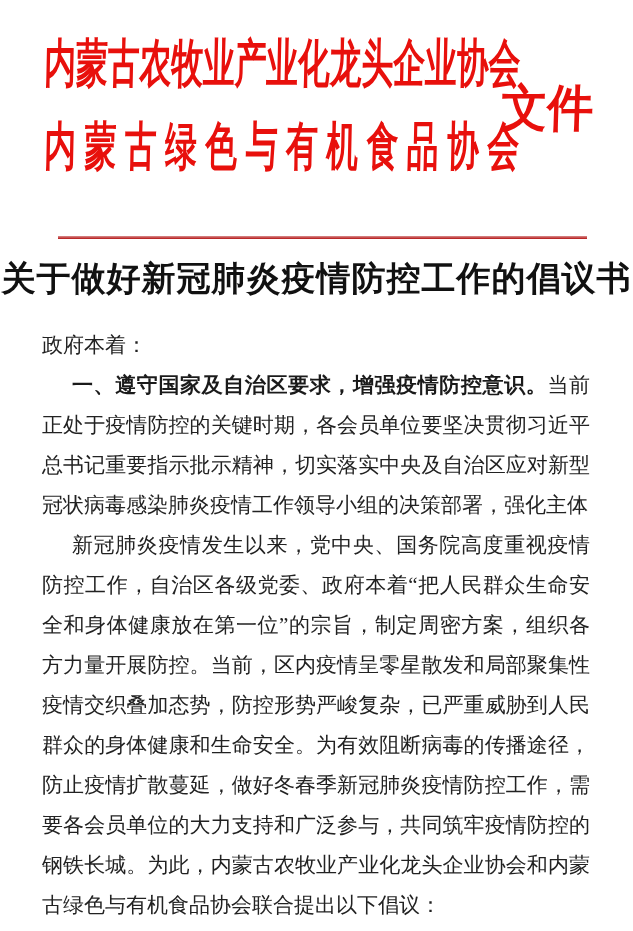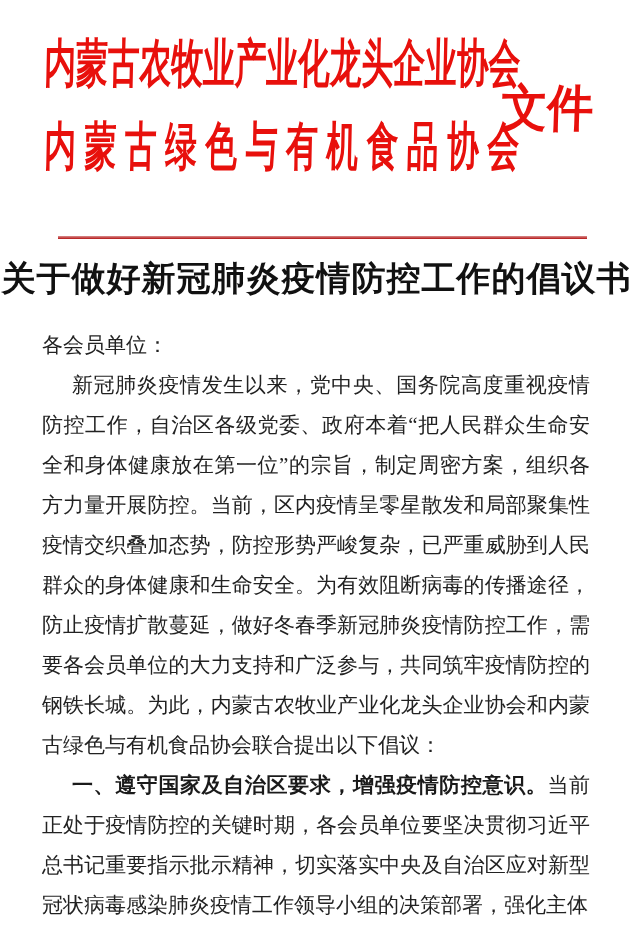--- a/index.html
+++ b/index.html
@@ -103,20 +103,20 @@
     <div class="org-line">内蒙古农牧业产业化龙头企业协会</div>
     <div class="org-line spaced">内蒙古绿色与有机食品协会</div>
     <div class="doc-type">文件</div>
   </div>
 
   <div class="divider"></div>
 
   <div class="doc-title">关于做好新冠肺炎疫情防控工作的倡议书</div>
 
   <div class="body-text">
-    <div class="salutation">各会员单位：</div>
+    <div class="salutation">政府本着：</div>
+
+    <p class="para"><span class="bold-lead">一、遵守国家及自治区要求，增强疫情防控意识。</span><span>当前正处于疫情防控的关键时期，各会员单位要坚决贯彻习近平总书记重要指示批示精神，切实落实中央及自治区应对新型冠状病毒感染肺炎疫情工作领导小组的决策部署，强化主体</span></p>
 
     <p class="para"><span>新冠肺炎疫情发生以来，党中央、国务院高度重视疫情防控工作，自治区各级党委、政府本着“把人民群众生命安全和身体健康放在第一位”的宗旨，制定周密方案，组织各方力量开展防控。当前，区内疫情呈零星散发和局部聚集性疫情交织叠加态势，防控形势严峻复杂，已严重威胁到人民群众的身体健康和生命安全。为有效阻断病毒的传播途径，防止疫情扩散蔓延，做好冬春季新冠肺炎疫情防控工作，需要各会员单位的大力支持和广泛参与，共同筑牢疫情防控的钢铁长城。为此，内蒙古农牧业产业化龙头企业协会和内蒙古绿色与有机食品协会联合提出以下倡议：</span></p>
-
-    <p class="para"><span class="bold-lead">一、遵守国家及自治区要求，增强疫情防控意识。</span><span>当前正处于疫情防控的关键时期，各会员单位要坚决贯彻习近平总书记重要指示批示精神，切实落实中央及自治区应对新型冠状病毒感染肺炎疫情工作领导小组的决策部署，强化主体</span></p>
   </div>
 
 </div>
 
 </body></html>

